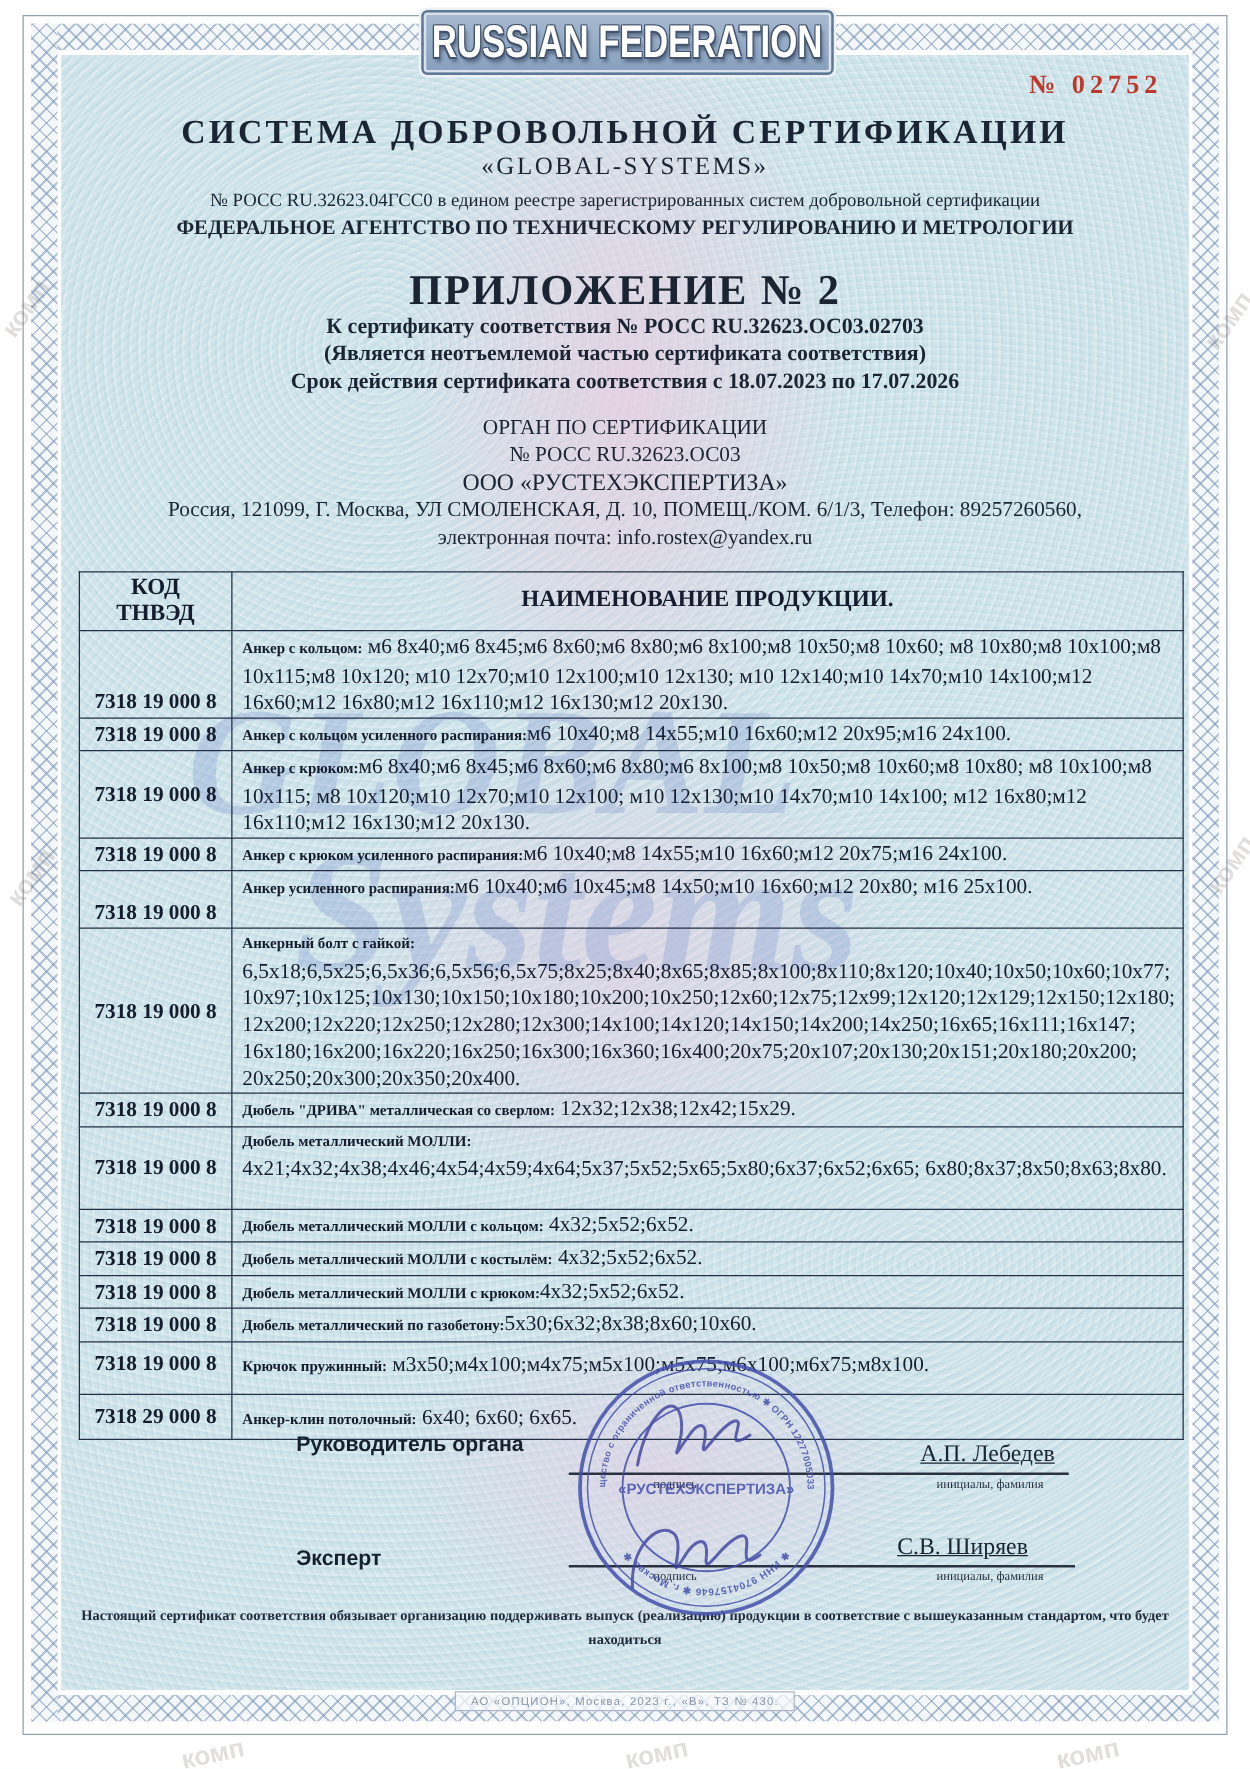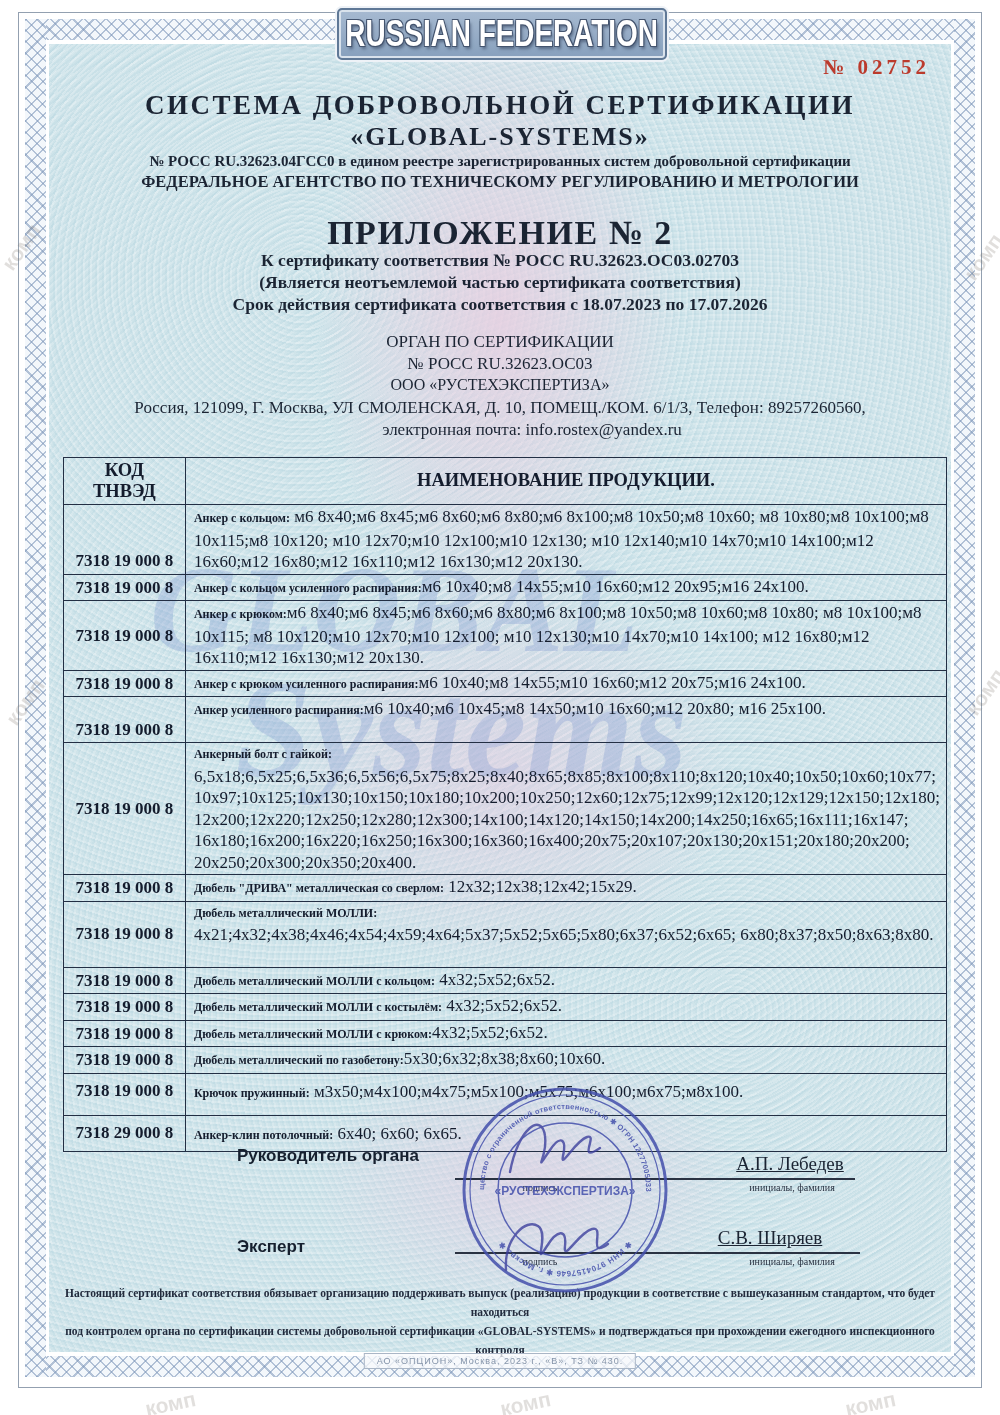--- a/index.html
+++ b/index.html
@@ -29,32 +29,32 @@
           box-shadow:0 0 0 2px #eef2f7, inset 0 0 0 2px #d9e2ec;
           display:flex;align-items:center;justify-content:center;}
   .banner-text{font-family:"Liberation Sans","DejaVu Sans",sans-serif;font-weight:bold;font-size:31px;color:#ffffff;
           white-space:nowrap;transform:scale(.9,1.18);letter-spacing:0px;
           text-shadow:1px 1px 0 #44546e,-1px 1px 0 #44546e,1px -1px 0 #44546e,-1px -1px 0 #44546e,2px 3px 3px rgba(40,55,80,.55);}
   
   .abs{position:absolute;z-index:3;}
   .ctr{left:50px;width:900px;text-align:center;}
   .cert-number{top:55px;right:70px;font-size:21px;font-weight:bold;color:#bb3a2c;letter-spacing:4px;}
   .h-sys1{top:90px;font-size:27px;font-weight:bold;letter-spacing:2.5px;}
-  .h-sys2{top:122px;font-size:26px;font-weight:bold;letter-spacing:2px;}
-  .h-reg{top:153px;font-size:15px;font-weight:bold;}
+  .h-sys2{top:122px;font-size:20px;font-weight:normal;letter-spacing:2px;}
+  .h-reg{top:153px;font-size:15px;font-weight:normal;}
   .h-agency{top:172px;font-size:16.5px;font-weight:bold;}
   .h-appendix{top:214px;font-size:34px;font-weight:bold;letter-spacing:1.5px;}
   .h-cert1{top:250px;font-size:17.5px;font-weight:bold;}
   .h-cert2{top:272px;font-size:17.5px;font-weight:bold;}
   .h-cert3{top:294px;font-size:17.5px;font-weight:bold;}
   .org1{top:332px;font-size:17px;}
   .org2{top:354px;font-size:17px;}
-  .org3{top:376px;font-size:16px;}
+  .org3{top:376px;font-size:19px;}
   .org4{top:398px;font-size:17px;}
-  .org5{top:420px;font-size:17px;padding-left:32px;}
+  .org5{top:420px;font-size:17px;}
   
   .wm{position:absolute;z-index:2;font-weight:bold;font-style:italic;color:rgba(128,153,208,.32);
       font-family:"Liberation Serif",serif;white-space:nowrap;}
   .wm-1{left:150px;top:540px;font-size:122px;}
   .wm-2{left:235px;top:650px;font-size:138px;}
   
   .scanwm{position:absolute;z-index:1;font-family:"Liberation Sans",sans-serif;font-weight:bold;
           font-size:21px;color:rgba(120,108,100,.22);transform:rotate(-55deg);}
   
   .prod-table{position:absolute;left:63px;top:457px;width:884px;z-index:3;border-collapse:collapse;}
@@ -237,17 +237,16 @@
     </text>
     <text x="117" y="117" text-anchor="middle" font-size="12" font-weight="bold" fill="#4450ac" font-family="Liberation Sans, sans-serif">«РУСТЕХЭКСПЕРТИЗА»</text>
     <g stroke="#3a3d9c" stroke-width="2.4" fill="none" opacity="0.92" stroke-linecap="round">
       <path d="M62,94 C70,50 94,34 97,58 C100,78 84,98 102,72 C112,57 119,60 115,78 C112,92 127,63 139,59 C151,55 128,86 152,70"></path>
       <path d="M58,192 C56,160 78,140 90,148 C102,156 84,192 99,168 C109,152 119,150 117,168 C115,185 130,155 144,151 C158,147 138,182 160,166"></path>
     </g>
   </svg>
 
   <div class="disclaimer">
     <div>Настоящий сертификат соответствия обязывает организацию поддерживать выпуск (реализацию) продукции в соответствие с вышеуказанным стандартом, что будет находиться</div>
-    <div>под контролем органа по сертификации системы добровольной сертификации «GLOBAL-SYSTEMS» и подтверждаться при прохождении ежегодного инспекционного контроля</div>
   </div>
   <div class="print-box">АО «ОПЦИОН», Москва, 2023 г., «В», ТЗ № 430.</div>
 
 </div>
 
 </body></html>

